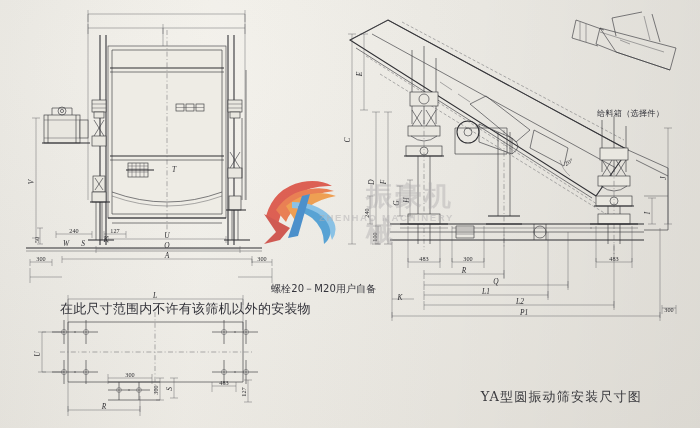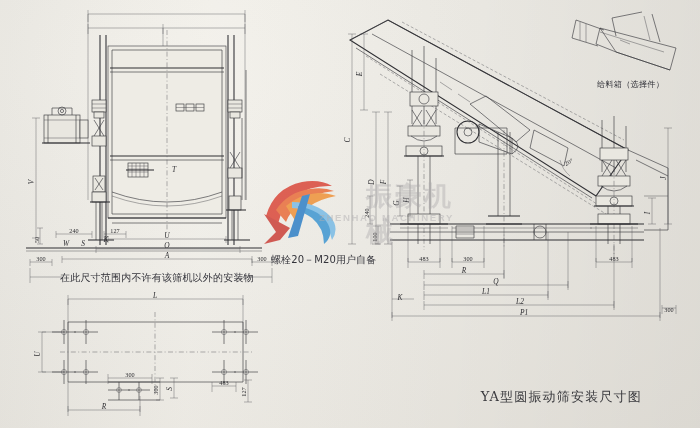--- a/index.html
+++ b/index.html
@@ -30,22 +30,22 @@
   .fillbox{fill:#e9e7e0;stroke:#3b3b3f;stroke-width:.65;}
   .fillpale{fill:#eeece5;stroke:#3b3b3f;stroke-width:.6;}
   .lbl{font-family:"Liberation Serif",serif;font-style:italic;font-size:7.4px;fill:#2e2e32;}
   .num{font-family:"Liberation Serif",serif;font-size:6.2px;fill:#2e2e32;}
   .title{
     position:absolute;right:58px;bottom:22px;
     font-family:"DejaVu Serif",serif;
     font-size:13px;letter-spacing:1.2px;color:#3a3a3e;
     white-space:nowrap;
   }
-  .note{position:absolute;font-family:"DejaVu Sans",sans-serif;color:#33333a;white-space:nowrap;}
-  #noteSpan{left:60px;top:271px;font-size:10px;letter-spacing:.2px;}
+  .note{position:absolute;font-family:"DejaVu Sans",sans-serif;color:#33333a;white-space:nowrap;margin-top:29px;}
+  #noteSpan{left:60px;top:271px;font-size:13px;letter-spacing:.2px;}
   #noteBolt{left:271px;top:253px;font-size:10px;letter-spacing:.1px;}
   #noteFeed{left:597px;top:79px;font-size:8.2px;letter-spacing:.2px;}
   #wm{position:absolute;left:258px;top:172px;width:200px;height:78px;pointer-events:none;}
   #wmTextZh{
     position:absolute;left:60px;top:6px;
     font-family:"DejaVu Sans",sans-serif;font-weight:bold;
     font-size:27px;letter-spacing:2px;color:rgba(170,168,170,.40);margin-left:48px;
   }
   #wmTextEn{
     position:absolute;left:61px;top:40px;

